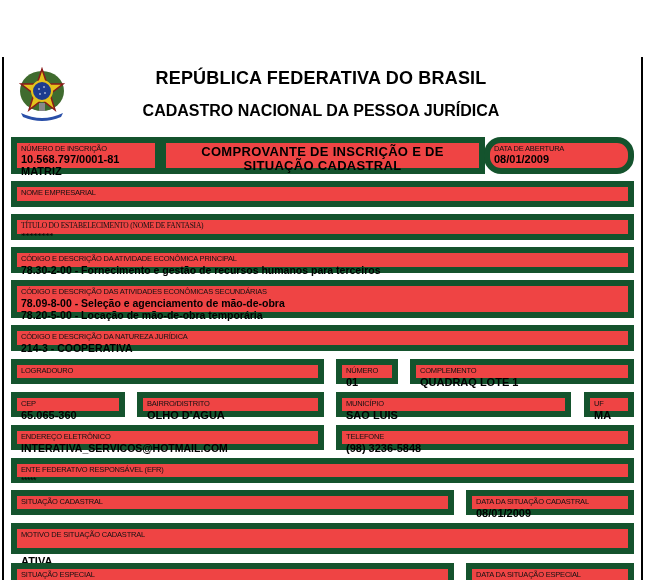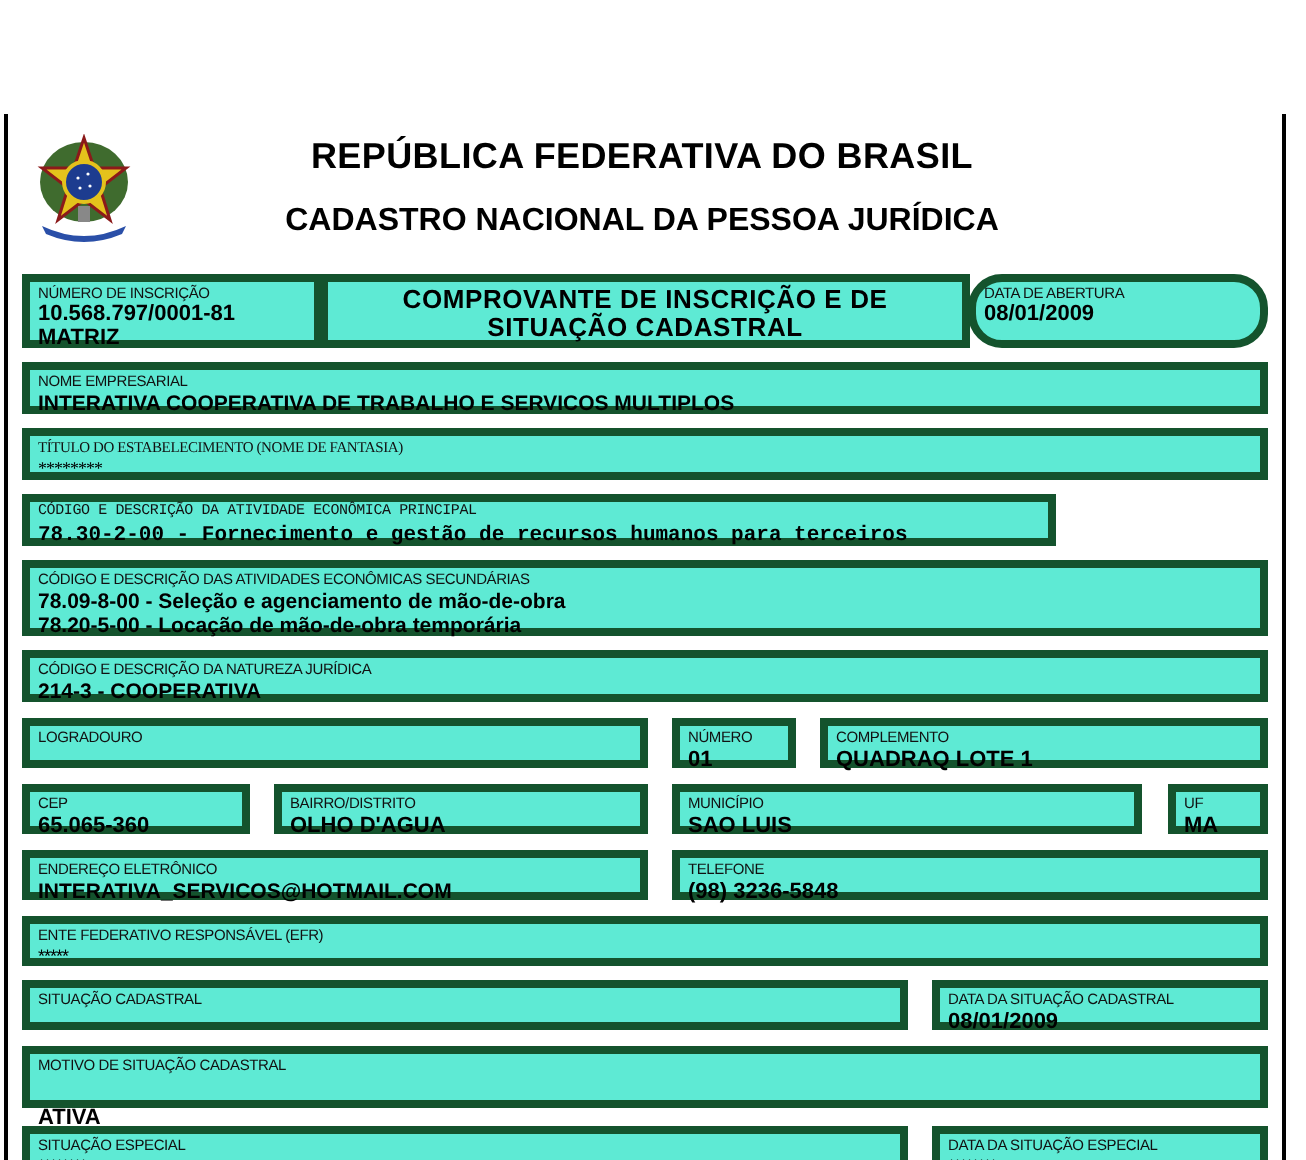--- a/index.html
+++ b/index.html
@@ -5,21 +5,21 @@
   html, body { margin:0; padding:0; background:#ffffff; }
   body { width:653px; height:580px; position:relative; overflow:hidden;
          font-family:"Liberation Sans", sans-serif; color:#000; }
   .frame { position:absolute; left:2px; top:57px; width:637px; height:540px;
            border-left:2px solid #000; border-right:2px solid #000; }
   .crest { position:absolute; left:17px; top:67px; width:50px; height:55px; }
   .title1 { position:absolute; left:0; width:642px; top:68px; text-align:center;
             font-weight:bold; font-size:18px; letter-spacing:0.2px; }
   .title2 { position:absolute; left:0; width:642px; top:102px; text-align:center;
             font-weight:bold; font-size:16px; }
-  .box { position:absolute; border:4px solid #14532d; box-sizing:border-box; background:#5eead4; }
+  .box { position:absolute; border:6px solid #14532d; box-sizing:border-box; background:#ef4444; }
   .lbl { position:absolute; left:4px; top:1px; font-size:7.5px; letter-spacing:-0.2px;
          white-space:nowrap; color:#111; }
   .val { position:absolute; left:4px; font-weight:bold; font-size:11px; white-space:nowrap; }
   .val.nb { font-weight:bold; font-size:10.5px; }
   .stars { font-size:9px; font-weight:normal; letter-spacing:-0.5px; top:11px; }
   .comprov { position:absolute; left:0; right:0; top:2px; text-align:center;
              font-weight:bold; font-size:13px; line-height:14px; letter-spacing:0.3px; }
 </style>
 </head>
 <body>
@@ -52,29 +52,28 @@
     <div>SITUAÇÃO CADASTRAL</div>
   </div>
 </div>
 <div class="box" style="left:484px;top:137px;width:150px;height:37px;border-radius:17px;">
   <span class="lbl">DATA DE ABERTURA</span>
   <span class="val" style="top:10px;">08/01/2009</span>
 </div>
 
 <div class="box" style="left:11px;top:181px;width:623px;height:26px;">
   <span class="lbl">NOME EMPRESARIAL</span>
-  <span class="val nb" style="top:11px;">INTERATIVA COOPERATIVA DE TRABALHO E SERVICOS MULTIPLOS</span>
 </div>
 
 <div class="box" style="left:11px;top:214px;width:623px;height:26px;font-family:Liberation Serif, serif;">
   <span class="lbl">TÍTULO DO ESTABELECIMENTO (NOME DE FANTASIA)</span>
   <span class="val stars">********</span>
 </div>
 
-<div class="box" style="left:11px;top:247px;width:517px;height:26px;font-family:Liberation Mono, monospace;">
+<div class="box" style="left:11px;top:247px;width:623px;height:26px;">
   <span class="lbl">CÓDIGO E DESCRIÇÃO DA ATIVIDADE ECONÔMICA PRINCIPAL</span>
   <span class="val nb" style="top:11px;">78.30-2-00 - Fornecimento e gestão de recursos humanos para terceiros</span>
 </div>
 
 <div class="box" style="left:11px;top:280px;width:623px;height:38px;text-align:right;">
   <span class="lbl">CÓDIGO E DESCRIÇÃO DAS ATIVIDADES ECONÔMICAS SECUNDÁRIAS</span>
   <span class="val nb" style="top:11px;">78.09-8-00 - Seleção e agenciamento de mão-de-obra</span>
   <span class="val nb" style="top:23px;">78.20-5-00 - Locação de mão-de-obra temporária</span>
 </div>
 

